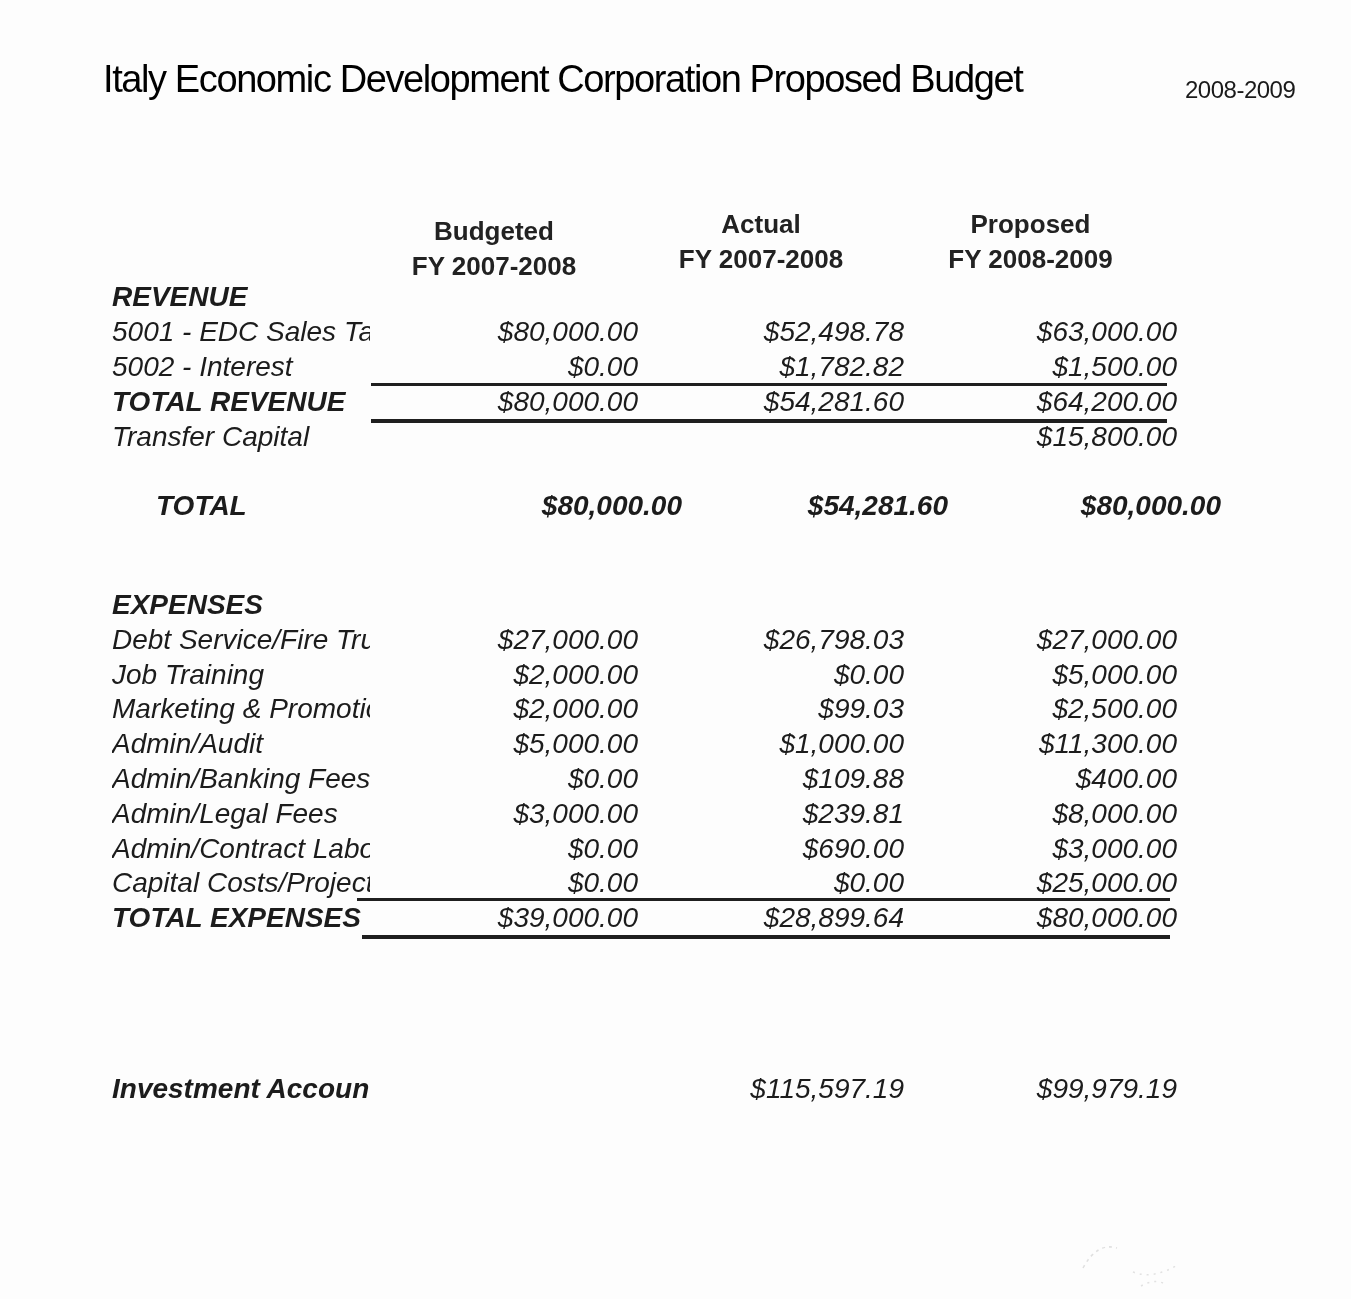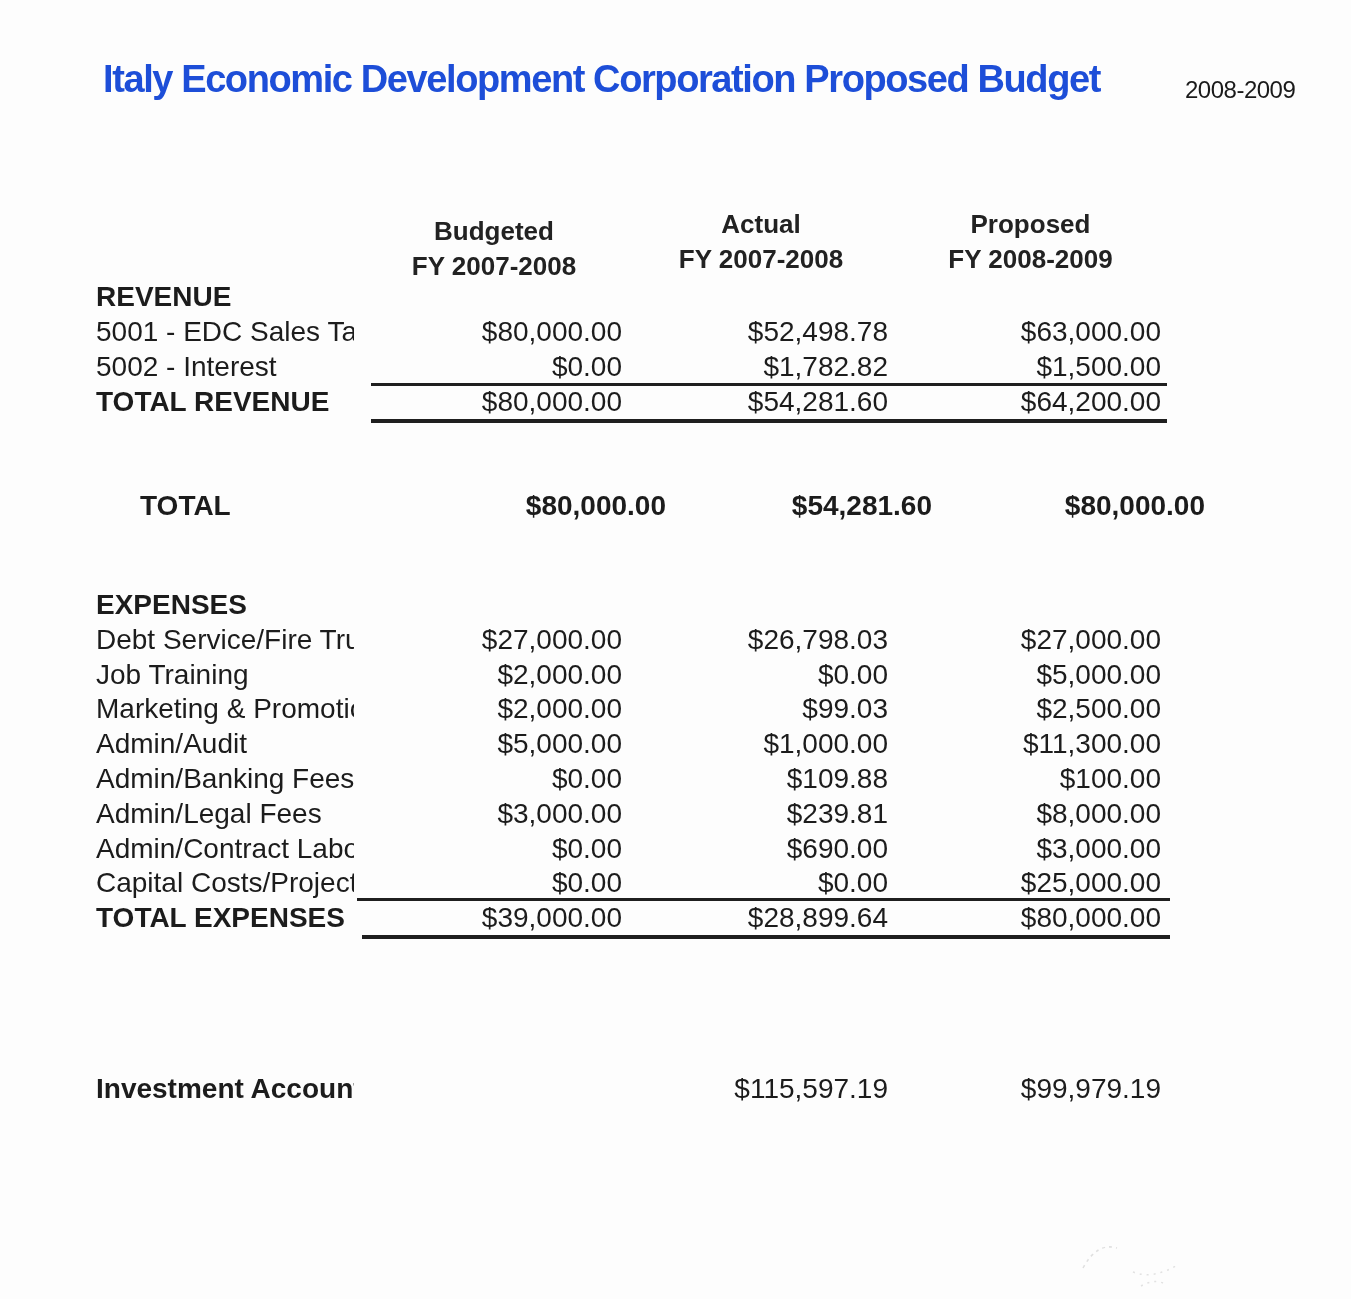--- a/index.html
+++ b/index.html
@@ -9,21 +9,21 @@
     margin:0 auto;
     background:#fdfdfd;
     font-family:"Liberation Sans", sans-serif;
     color:#1c1c1c;
     overflow:hidden;
   }
   
   .title {
     position:absolute; left:103px; top:58px;
     font-size:38px; letter-spacing:-1.4px;
-    color:#1d4ed8; white-space:nowrap; font-weight:700;
+    color:#000000; white-space:nowrap; font-weight:400;
   }
   .fy {
     position:absolute; left:1185px; top:76px;
     font-size:24px; letter-spacing:-0.5px; color:#1a1a1a;
   }
   
   .row { display:flex; align-items:baseline; }
   .c-label { width:258px; margin-left:96px; overflow:hidden; white-space:nowrap; }
   .c-num  { text-align:right; white-space:nowrap; }
   .c1 { width:268px; } .c2 { width:266px; } .c3 { width:273px; }
@@ -32,21 +32,21 @@
   .col-headers {
     position:absolute; left:0; top:176px; width:1351px;
     font-size:26px; font-weight:bold; color:#222;
     transform:translateX(6px);
   }
   .col-headers .hcell { text-align:center; line-height:35px; }
   .col-headers .hcell.c1 { margin-left:354px;margin-top:31px; }
   .hcell .sub { display:block; }
   .h-budgeted { transform:translateY(7px); }
   
-  .section { position:absolute; left:0; width:1249px; font-size:28px; }
+  .section { position:absolute; left:16px; width:1249px; font-size:28px;font-style:italic; }
   .sec-revenue   { top:279px; }  .sec-revenue  .row { line-height:35px; height:35px; }
   .sec-total     { top:488px; font-size:28px; } .sec-total .row { line-height:35px; height:35px;justify-content:center; }
   .sec-expenses  { top:588px; }  .sec-expenses .row { line-height:34.8px; height:34.8px; }
   .sec-invest    { top:1071px; } .sec-invest   .row { line-height:35px; height:35px; }
   
   .rule { position:absolute; background:#1f1f1f; }
   .rule-rev-top { left:371px; top:383px; width:796px; height:3px; }
   .rule-rev-bot { left:371px; top:419px; width:796px; height:3.5px; }
   .rule-exp-top { left:357px; top:898px; width:813px; height:3px; }
   .rule-exp-bot { left:362px; top:935px; width:808px; height:4px; }
@@ -91,20 +91,26 @@
       <div class="c-num c1">$0.00</div>
       <div class="c-num c2">$1,782.82</div>
       <div class="c-num c3">$1,500.00</div>
     </div>
     <div class="row">
       <div class="c-label bold">TOTAL REVENUE</div>
       <div class="c-num c1">$80,000.00</div>
       <div class="c-num c2">$54,281.60</div>
       <div class="c-num c3">$64,200.00</div>
     </div>
+    <div class="row">
+      <div class="c-label">Transfer Capital</div>
+      <div class="c-num c1"></div>
+      <div class="c-num c2"></div>
+      <div class="c-num c3">$15,800.00</div>
+    </div>
   </div>
 
   <div class="section sec-total">
     <div class="row bold">
       <div class="c-label">TOTAL</div>
       <div class="c-num c1">$80,000.00</div>
       <div class="c-num c2">$54,281.60</div>
       <div class="c-num c3">$80,000.00</div>
     </div>
   </div>
@@ -134,21 +140,21 @@
     <div class="row">
       <div class="c-label">Admin/Audit</div>
       <div class="c-num c1">$5,000.00</div>
       <div class="c-num c2">$1,000.00</div>
       <div class="c-num c3">$11,300.00</div>
     </div>
     <div class="row">
       <div class="c-label">Admin/Banking Fees</div>
       <div class="c-num c1">$0.00</div>
       <div class="c-num c2">$109.88</div>
-      <div class="c-num c3">$100.00</div>
+      <div class="c-num c3">$400.00</div>
     </div>
     <div class="row">
       <div class="c-label">Admin/Legal Fees</div>
       <div class="c-num c1">$3,000.00</div>
       <div class="c-num c2">$239.81</div>
       <div class="c-num c3">$8,000.00</div>
     </div>
     <div class="row">
       <div class="c-label">Admin/Contract Labor</div>
       <div class="c-num c1">$0.00</div>

